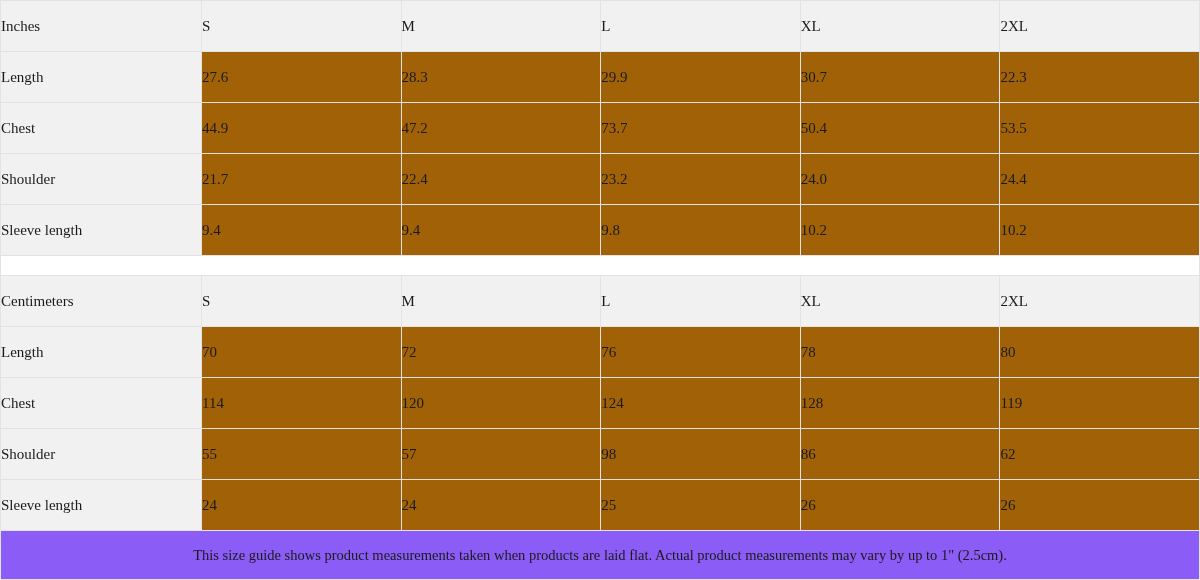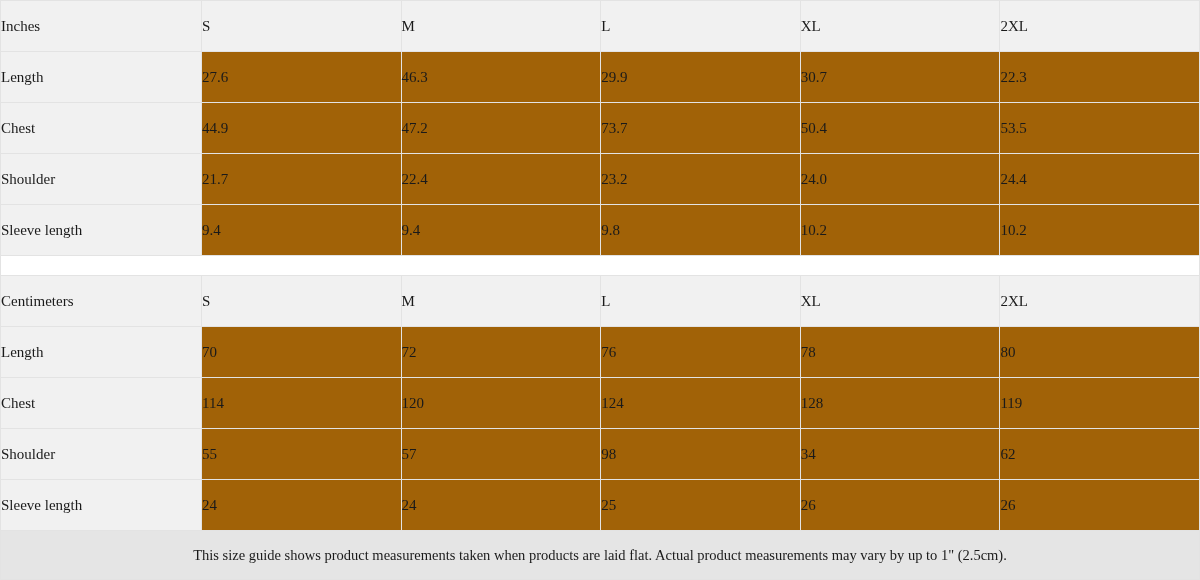--- a/index.html
+++ b/index.html
@@ -56,21 +56,21 @@
   }
   .note {
     width: 1200px;
     box-sizing: border-box;
     border: 1px solid #e3e3e3;
     border-top: none;
     height: 49px;
     line-height: 49px;
     text-align: center;
     font-size: 14.5px;
-    background: #e5e5e5;
+    background: #8b5cf6;
     color: #1a1a1a;
   }
 </style>
 </head>
 <body>
 
 <div class="size-guide">
 
   <table class="size-table">
     <thead>
@@ -80,21 +80,21 @@
         <th>M</th>
         <th>L</th>
         <th>XL</th>
         <th>2XL</th>
       </tr>
     </thead>
     <tbody>
       <tr>
         <td>Length</td>
         <td>27.6</td>
-        <td>46.3</td>
+        <td>28.3</td>
         <td>29.9</td>
         <td>30.7</td>
         <td>22.3</td>
       </tr>
       <tr>
         <td>Chest</td>
         <td>44.9</td>
         <td>47.2</td>
         <td>73.7</td>
         <td>50.4</td>
@@ -147,21 +147,21 @@
         <td>120</td>
         <td>124</td>
         <td>128</td>
         <td>119</td>
       </tr>
       <tr>
         <td>Shoulder</td>
         <td>55</td>
         <td>57</td>
         <td>98</td>
-        <td>34</td>
+        <td>86</td>
         <td>62</td>
       </tr>
       <tr>
         <td>Sleeve length</td>
         <td>24</td>
         <td>24</td>
         <td>25</td>
         <td>26</td>
         <td>26</td>
       </tr>

